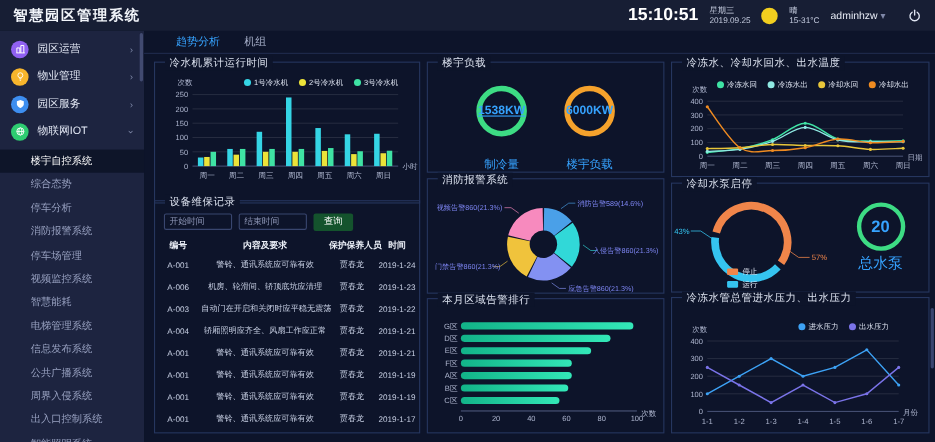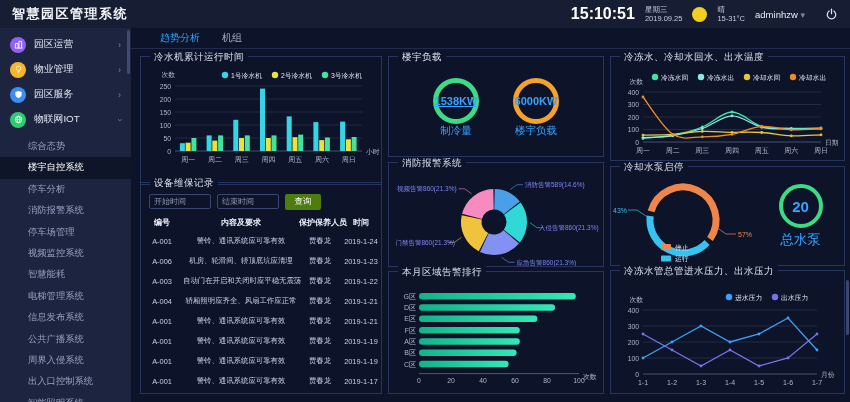--- a/index.html
+++ b/index.html
@@ -32,28 +32,28 @@
   .tabs{height:21px;display:flex;align-items:center;gap:22px;padding-left:29px;border-bottom:1px solid #202b4d}
   .tab{font-size:10px;color:#a7b0ca;cursor:pointer}
   .tab.active{color:#36a3ff}
   .panel{position:absolute;border:1px solid #26365f;padding-top:9px}
   .ptitle{position:absolute;top:-6px;left:9px;background:#0d142a;padding:0 4px;font-size:9.5px;color:#dde3f0;letter-spacing:.5px;white-space:nowrap}
   svg{display:block}
   
   .search-row{display:flex;gap:6px;padding:2px 8px 4px;height:21px;align-items:center}
   .s-input{width:62px;height:15px;background:transparent;border:1px solid #39466f;color:#cfd6e8;font-size:8px;padding:0 4px;border-radius:2px;font-family:Liberation Sans, sans-serif}
   .s-input::placeholder{color:#8f98b8}
-  .s-btn{width:36px;height:16px;background:#4d7c0f;border:none;border-radius:2px;color:#fff;font-size:8.5px;cursor:pointer;font-family:Liberation Serif, serif}
+  .s-btn{width:36px;height:16px;background:#14532d;border:none;border-radius:2px;color:#fff;font-size:8.5px;cursor:pointer;font-family:Liberation Serif, serif}
   .mt-head,.mt-row{display:grid;grid-template-columns:42px 116px 42px 40px;align-items:center;text-align:center;white-space:nowrap}
   .mt-head{height:18px;font-size:8px;font-weight:bold;color:#eef2fa}
   .mt-row{height:20px;font-size:7.4px;color:#c8d0e4}
   
   .gauges{display:flex;justify-content:center;gap:34px;padding-top:12px}
   .gauge-ring{width:46px;height:46px;border-radius:50%;border:5px solid;display:flex;align-items:center;justify-content:center;font-size:11px;font-weight:bold;color:#36a3ff}
-  .gauge-label{text-align:center;margin-top:0;font-size:10.5px;color:#36a3ff}
+  .gauge-label{text-align:center;margin-top:19px;font-size:10.5px;color:#36a3ff}
   
   .pump-flex{display:flex}
   .pump-right{flex:1;display:flex;flex-direction:column;align-items:center;padding-top:8px}
   .big-ring{width:44px;height:44px;border-radius:50%;border:4px solid #3ddc84;display:flex;align-items:center;justify-content:center;font-size:15px;font-weight:bold;color:#36a3ff}
   .big-ring-label{margin-top:3px;font-size:13.5px;color:#36a3ff}
 </style>
 </head>
 <body>
 
 <div class="app">
@@ -120,22 +120,22 @@
               <circle cx="5" cy="5" r="3.6" stroke="#fff" stroke-width="0.9" fill="none"></circle>
               <ellipse cx="5" cy="5" rx="1.6" ry="3.6" stroke="#fff" stroke-width="0.9" fill="none"></ellipse>
               <path d="M1.4 5h7.2" stroke="#fff" stroke-width="0.9"></path>
             </svg>
         </span>
         <span class="lbl">物联网IOT</span>
         <span class="chev down">›</span>
       </div>
     </div>
     <div class="submenu" id="submenu">
+        <div class="sub-item active">楼宇自控系统</div>
         <div class="sub-item">综合态势</div>
-        <div class="sub-item active">楼宇自控系统</div>
         <div class="sub-item">停车分析</div>
         <div class="sub-item">消防报警系统</div>
         <div class="sub-item">停车场管理</div>
         <div class="sub-item">视频监控系统</div>
         <div class="sub-item">智慧能耗</div>
         <div class="sub-item">电梯管理系统</div>
         <div class="sub-item">信息发布系统</div>
         <div class="sub-item">公共广播系统</div>
         <div class="sub-item">周界入侵系统</div>
         <div class="sub-item">出入口控制系统</div>

